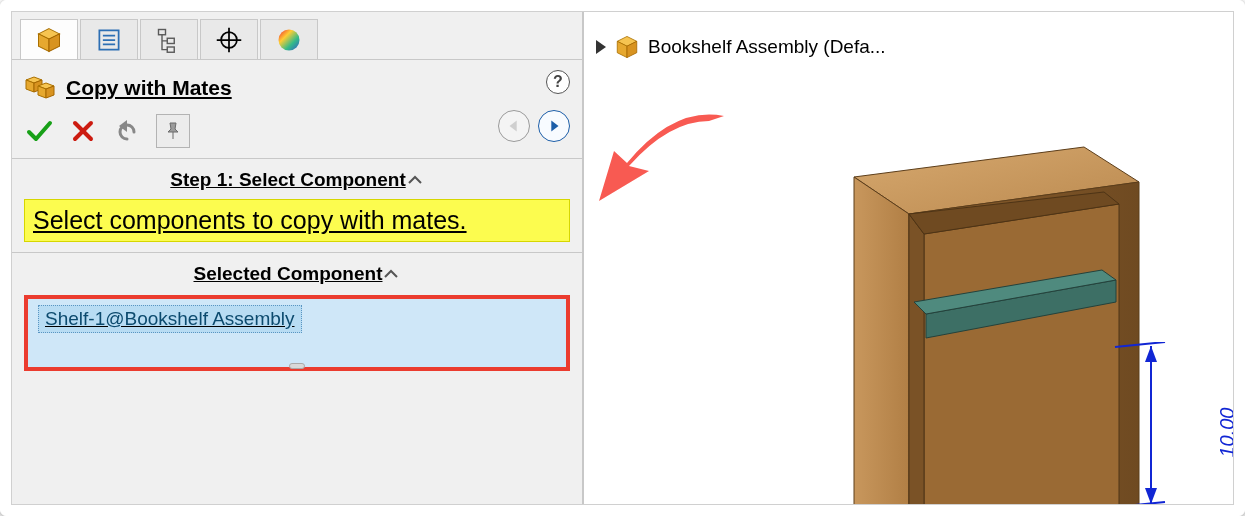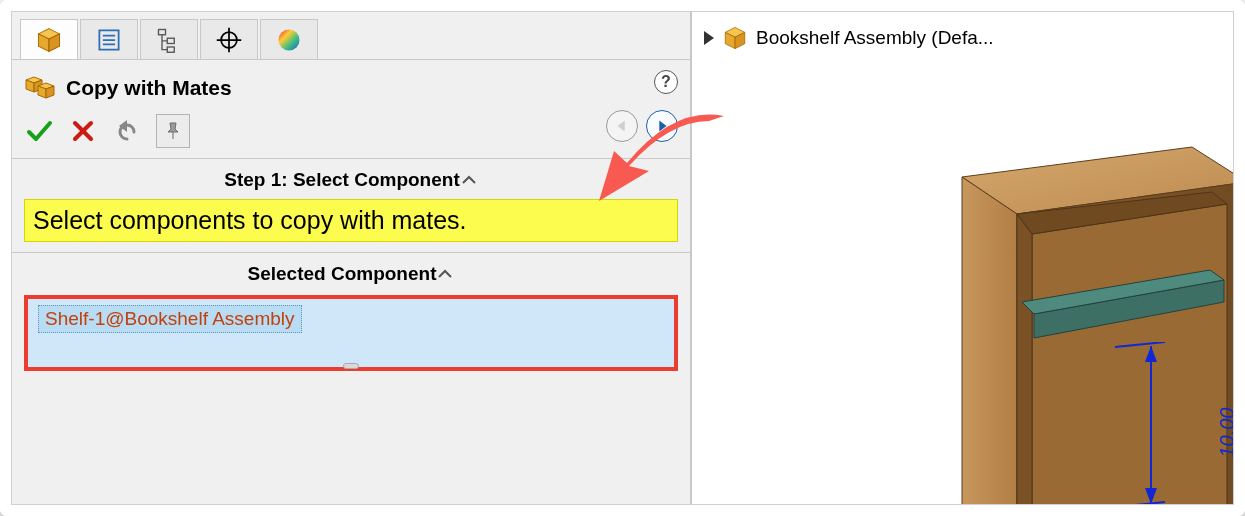--- a/index.html
+++ b/index.html
@@ -23,26 +23,27 @@
   }
 
   .content {
     position:absolute;
     left:10px; top:10px; right:10px; bottom:10px;
     display:flex;
     border:1px solid #d0d0d0;
   }
 
   .left-pane {
-    width:680px;
+    width:572px;
     background:#f0f0f0;
     border-right:2px solid #c8c8c8;
     position:relative;
     display:flex;
     flex-direction:column;
+    text-decoration:underline;
   }
 
   .right-pane {
     flex:1;
     background:#ffffff;
     position:relative;
     overflow:hidden;
   }
 
   
@@ -155,21 +156,21 @@
   }
 
   .selection-list {
     margin-top:10px;
     height:76px;
     border:4px solid #eb3c2f;
     background:#cfe7f8;
     position:relative;
     padding:6px 10px;
     font-size:19px;
-    color:#c2410c;
+    color:#0c4a6e;
     display:flex;
     flex-direction:column;
   }
   .selection-item {
     background:#b8dcf3;
     border:1px dotted #5a95c2;
     padding:2px 6px;
     width:fit-content;
   }
   .drag-dot {
@@ -179,21 +180,21 @@
     transform:translateX(-50%);
     width:16px; height:6px;
     background:#d9d9d9;
     border:1px solid #aaa;
     border-radius:3px;
   }
 
   
   .tree-row {
     position:absolute;
-    left:12px; top:13px;
+    left:12px; top:22px;
     display:flex;
     align-items:center;
     gap:8px;
     font-size:19px;
     cursor:pointer;
   }
   .tree-caret {
     width:0;height:0;
     border-top:7px solid transparent;
     border-bottom:7px solid transparent;

